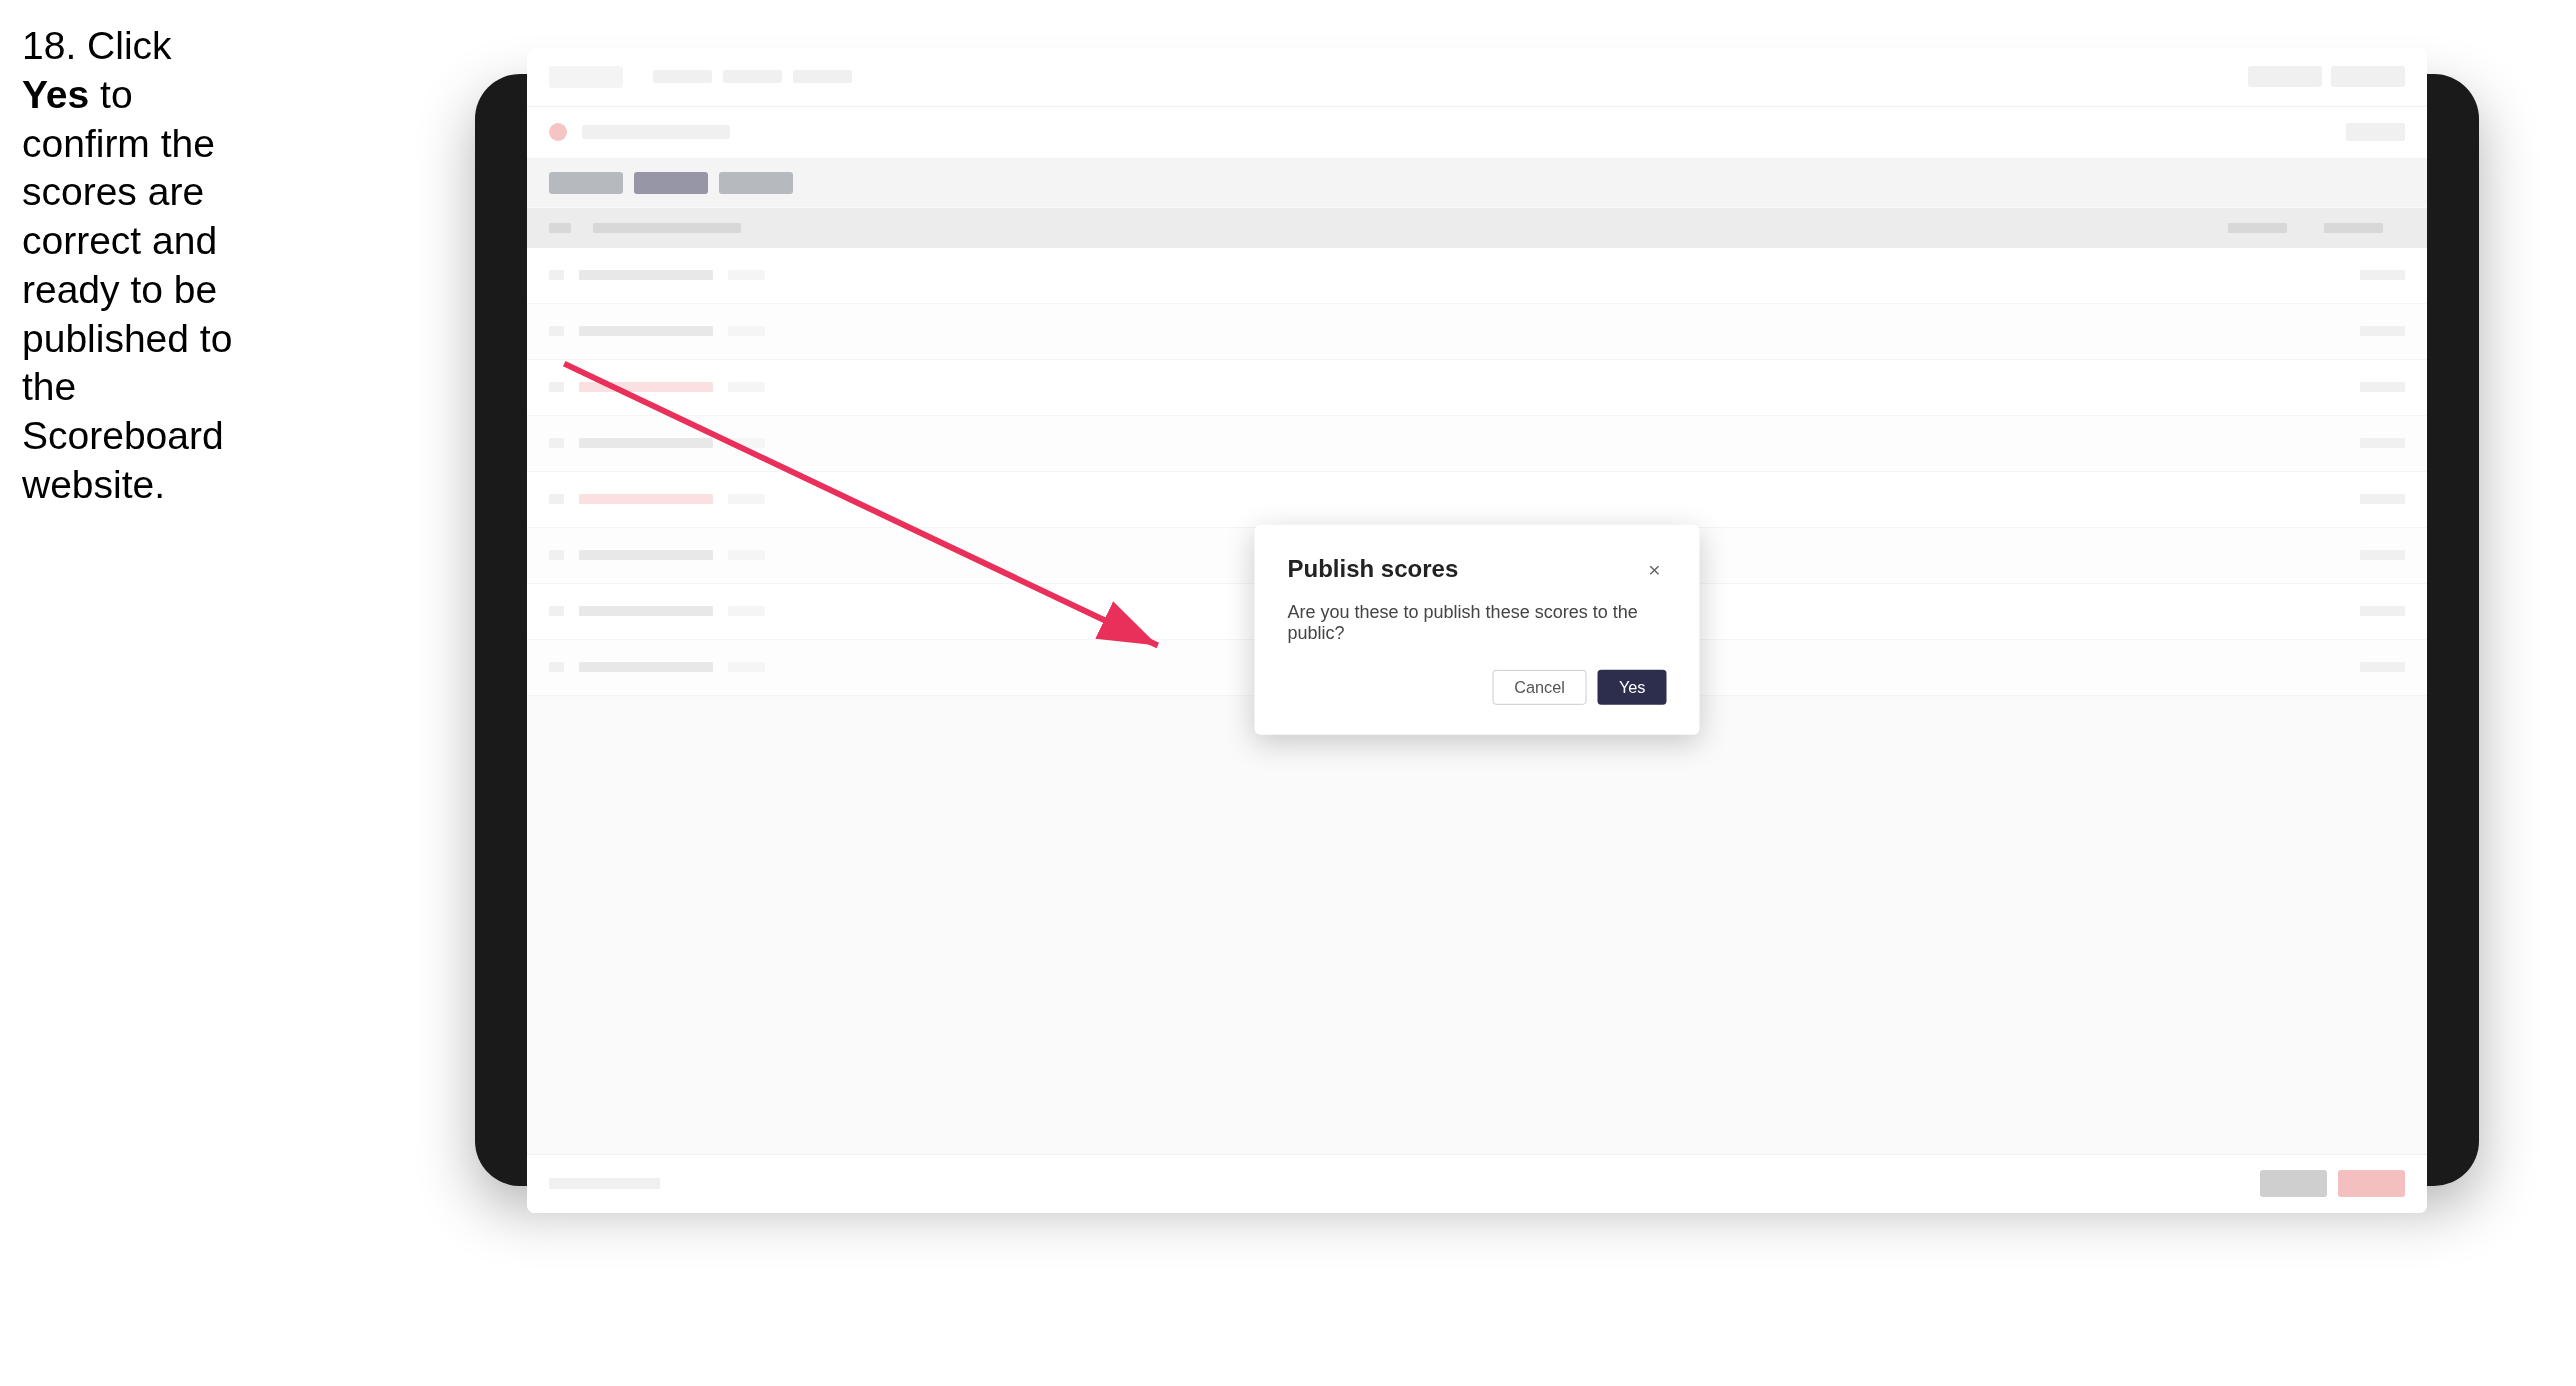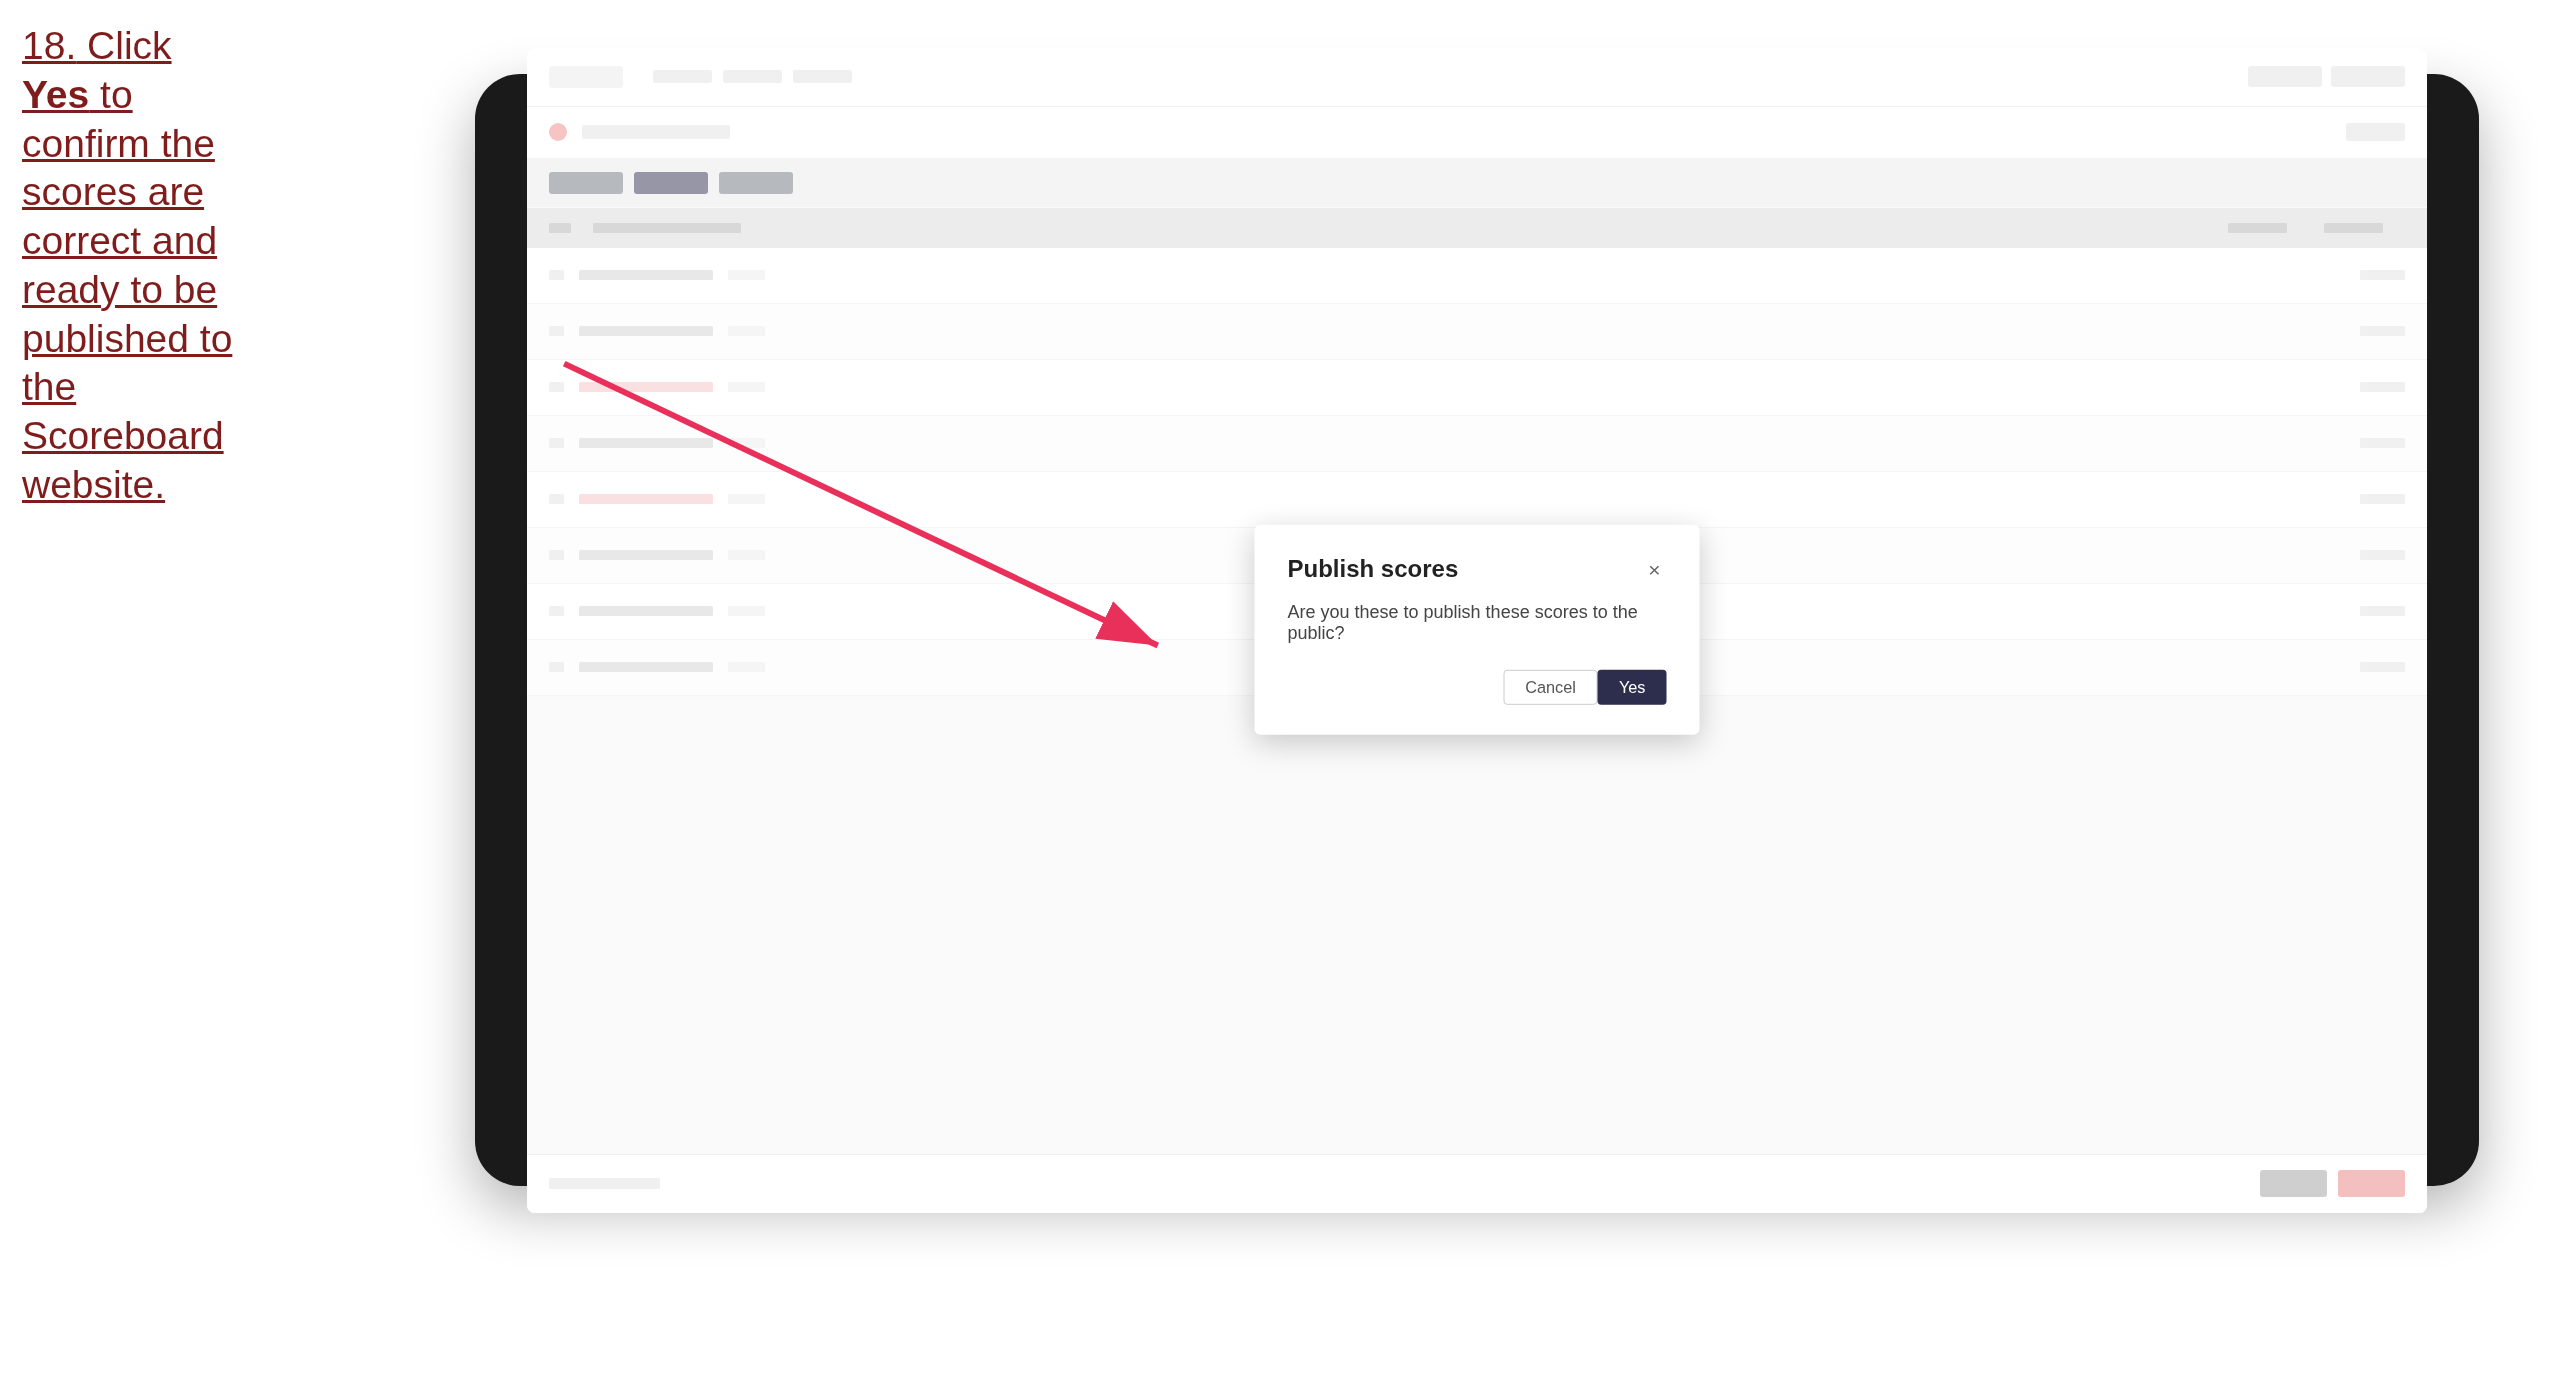--- a/index.html
+++ b/index.html
@@ -14,22 +14,21 @@
     }
 
     
     .instruction-text {
       position: absolute;
       top: 22px;
       left: 22px;
       width: 215px;
       font-size: 39px;
       line-height: 1.25;
-      color: #7f1d1d;
-      text-decoration: underline;
+      color: #000000;
     }
 
     .instruction-text strong {
       font-weight: 700;
     }
 
     
     .tablet-device {
       position: absolute;
       top: 74px;
@@ -324,20 +323,21 @@
 
     .modal-body {
       font-size: 18px;
       color: #444;
       margin-bottom: 26px;
     }
 
     .modal-actions {
       display: flex;
       justify-content: flex-end;
+      gap: 11px;
     }
 
     .btn-cancel {
       padding: 7.4px 21px;
       font-size: 16.3px;
       background: #fff;
       border: 1.1px solid #ccc;
       border-radius: 3.7px;
       cursor: pointer;
       color: #555;

